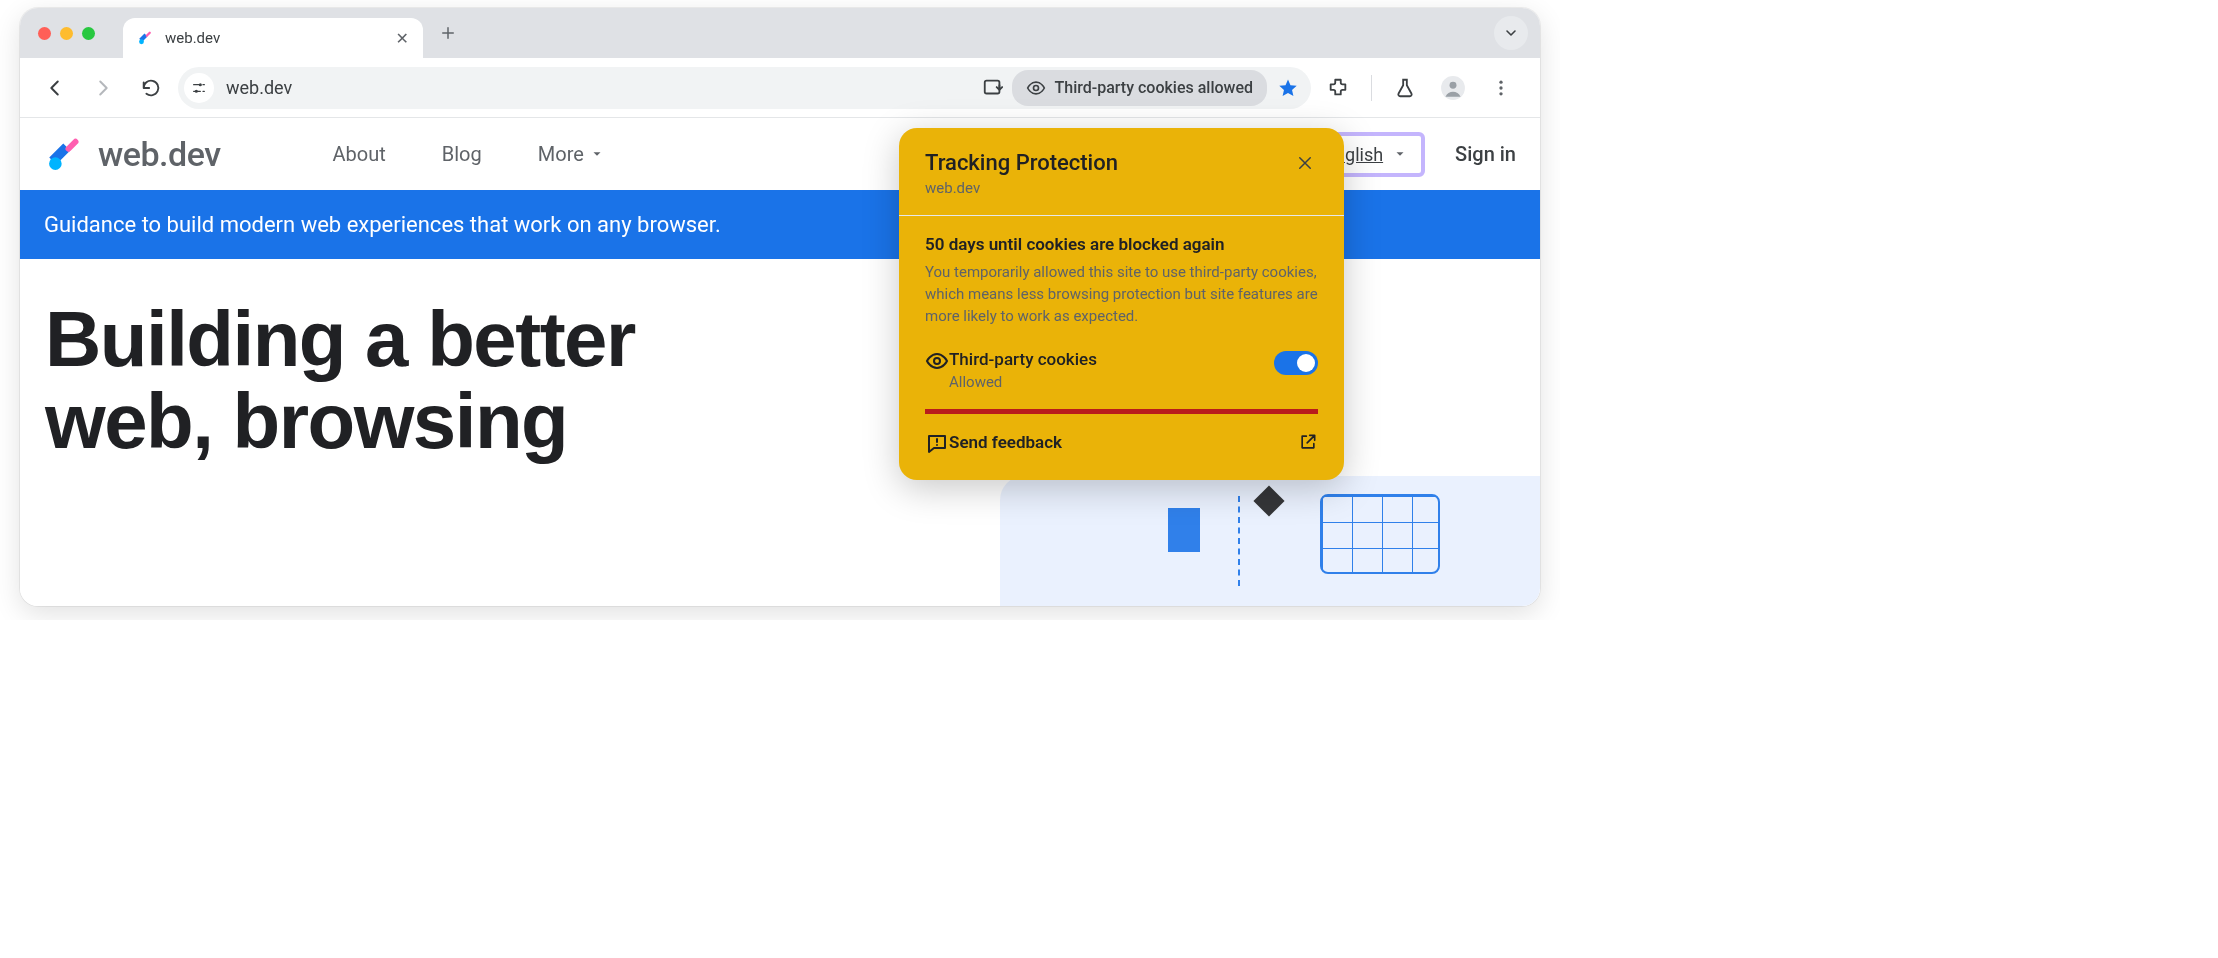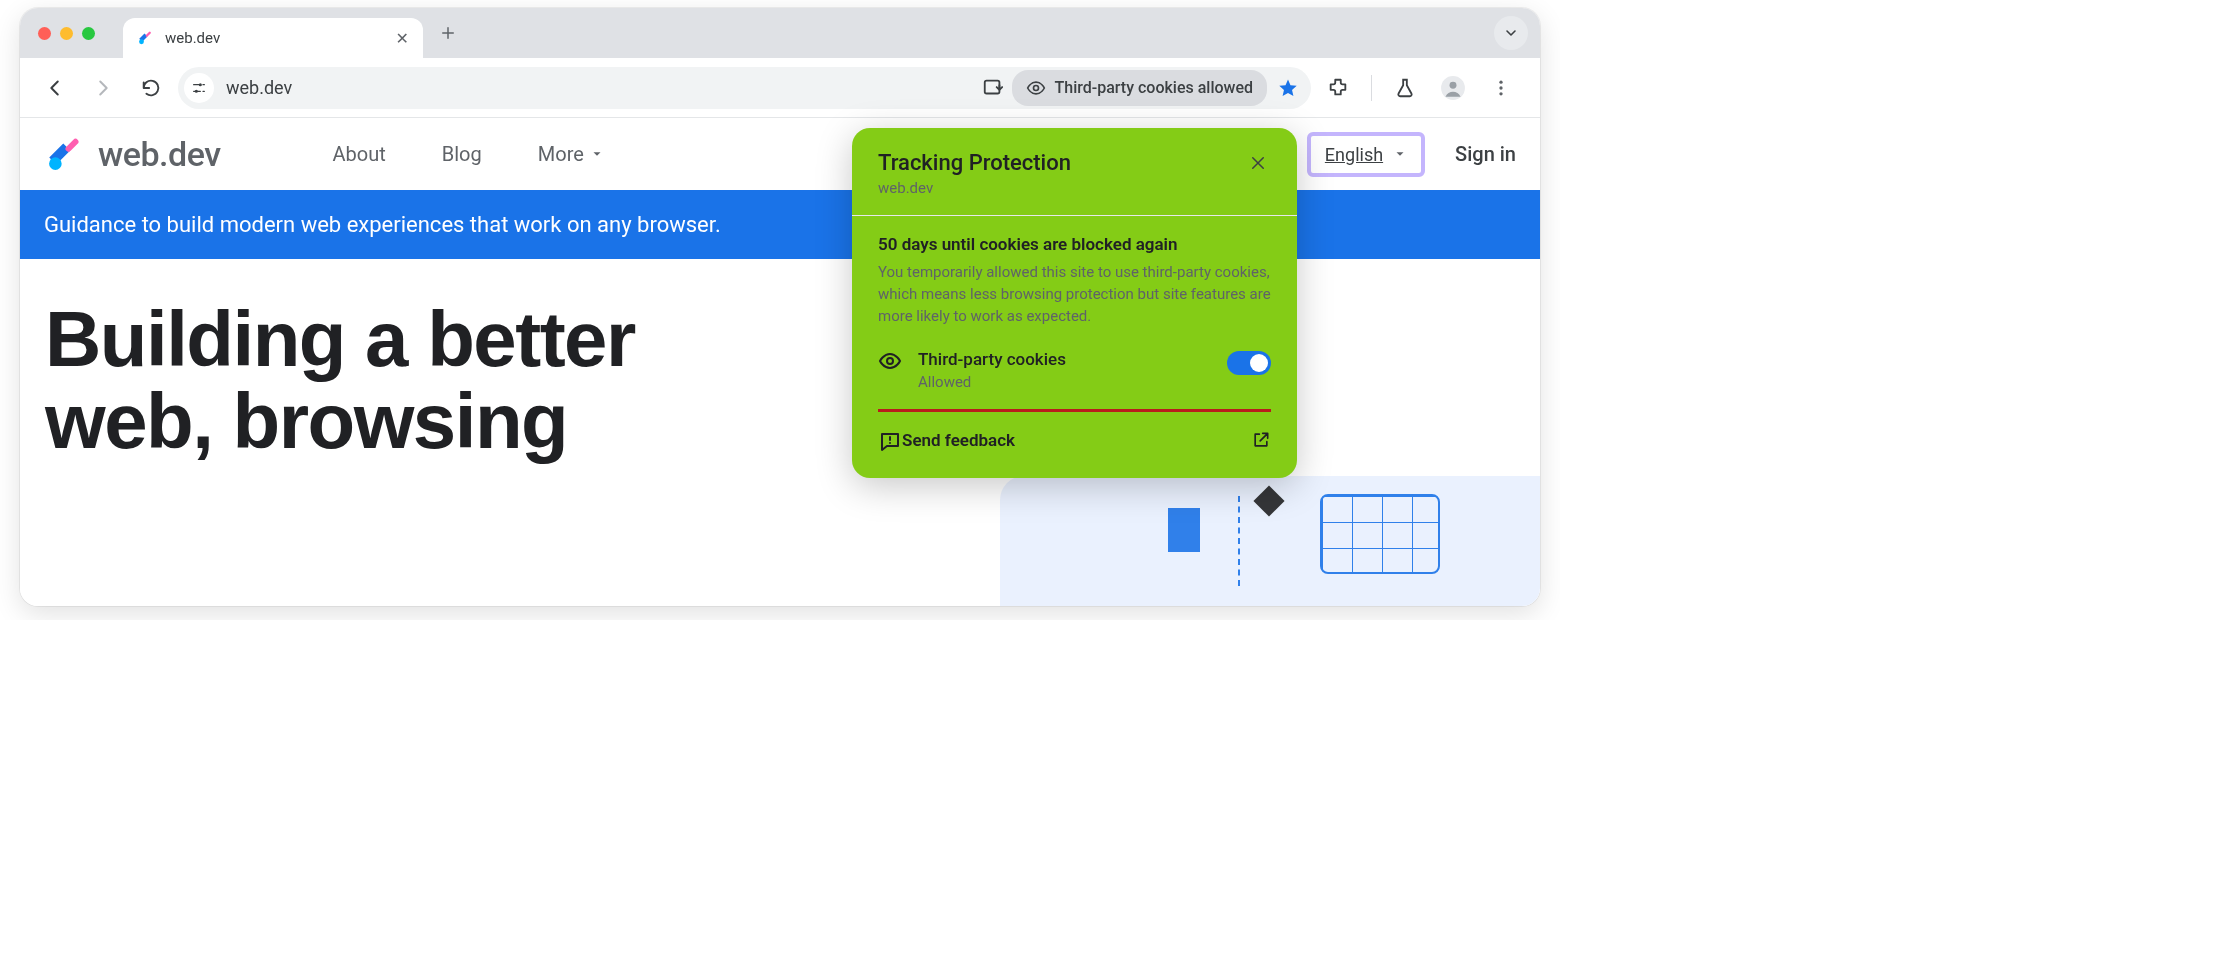--- a/index.html
+++ b/index.html
@@ -185,41 +185,41 @@
     background:
       linear-gradient(#1a73e8 1px,transparent 1px) 0 0/100% 26px,
       linear-gradient(90deg,#1a73e8 1px,transparent 1px) 0 0/30px 100%;
   }
   .illus-shape.dash { width:0;height:90px;border-left:2px dashed #1a73e8; top:20px; right:340px;}
 
   
   .popover {
     position:absolute;
     top: 120px;
-    left: 832px;
+    left: 879px;
     width: 445px;
-    background:#84cc16;
+    background:#eab308;
     border-radius:18px;
     box-shadow: 0 8px 36px rgba(0,0,0,.22);
     padding: 22px 26px 24px;
     z-index: 50;
     color:#202124;
   }
   .pop-head { display:flex; align-items:flex-start; }
   .pop-title { font-size:22px; font-weight:500; }
   .pop-sub { font-size:15px; color:#5f6368; margin-top:4px; }
   .pop-close { margin-left:auto; color:#3c4043; cursor:pointer; padding:4px;}
   .pop-divider { height:1px;background:#e6e8eb;margin:18px -26px; }
 
   .pop-h2 { font-size:17px; font-weight:600; margin-bottom:8px;}
   .pop-body { font-size:15px; color:#5f6368; line-height:1.45; }
 
   .cookie-row {
-    display:flex; gap:16px; align-items:flex-start; margin-top:22px;
-    padding-bottom:18px; border-bottom:3px solid #b91c1c;
+    display:flex; align-items:flex-start; margin-top:22px;
+    padding-bottom:18px; border-bottom:5px solid #b91c1c;
   }
   .cookie-row .txt { flex:1; }
   .cookie-row .h { font-size:17px; font-weight:500; }
   .cookie-row .s { font-size:15px; color:#5f6368; margin-top:4px;}
   .toggle {
     width:44px;height:24px;border-radius:12px;background:#1a73e8;position:relative;flex:0 0 44px;cursor:pointer;
     margin-top:2px;
   }
   .toggle::after{
     content:"";position:absolute;right:3px;top:3px;width:18px;height:18px;border-radius:50%;background:#fff;

